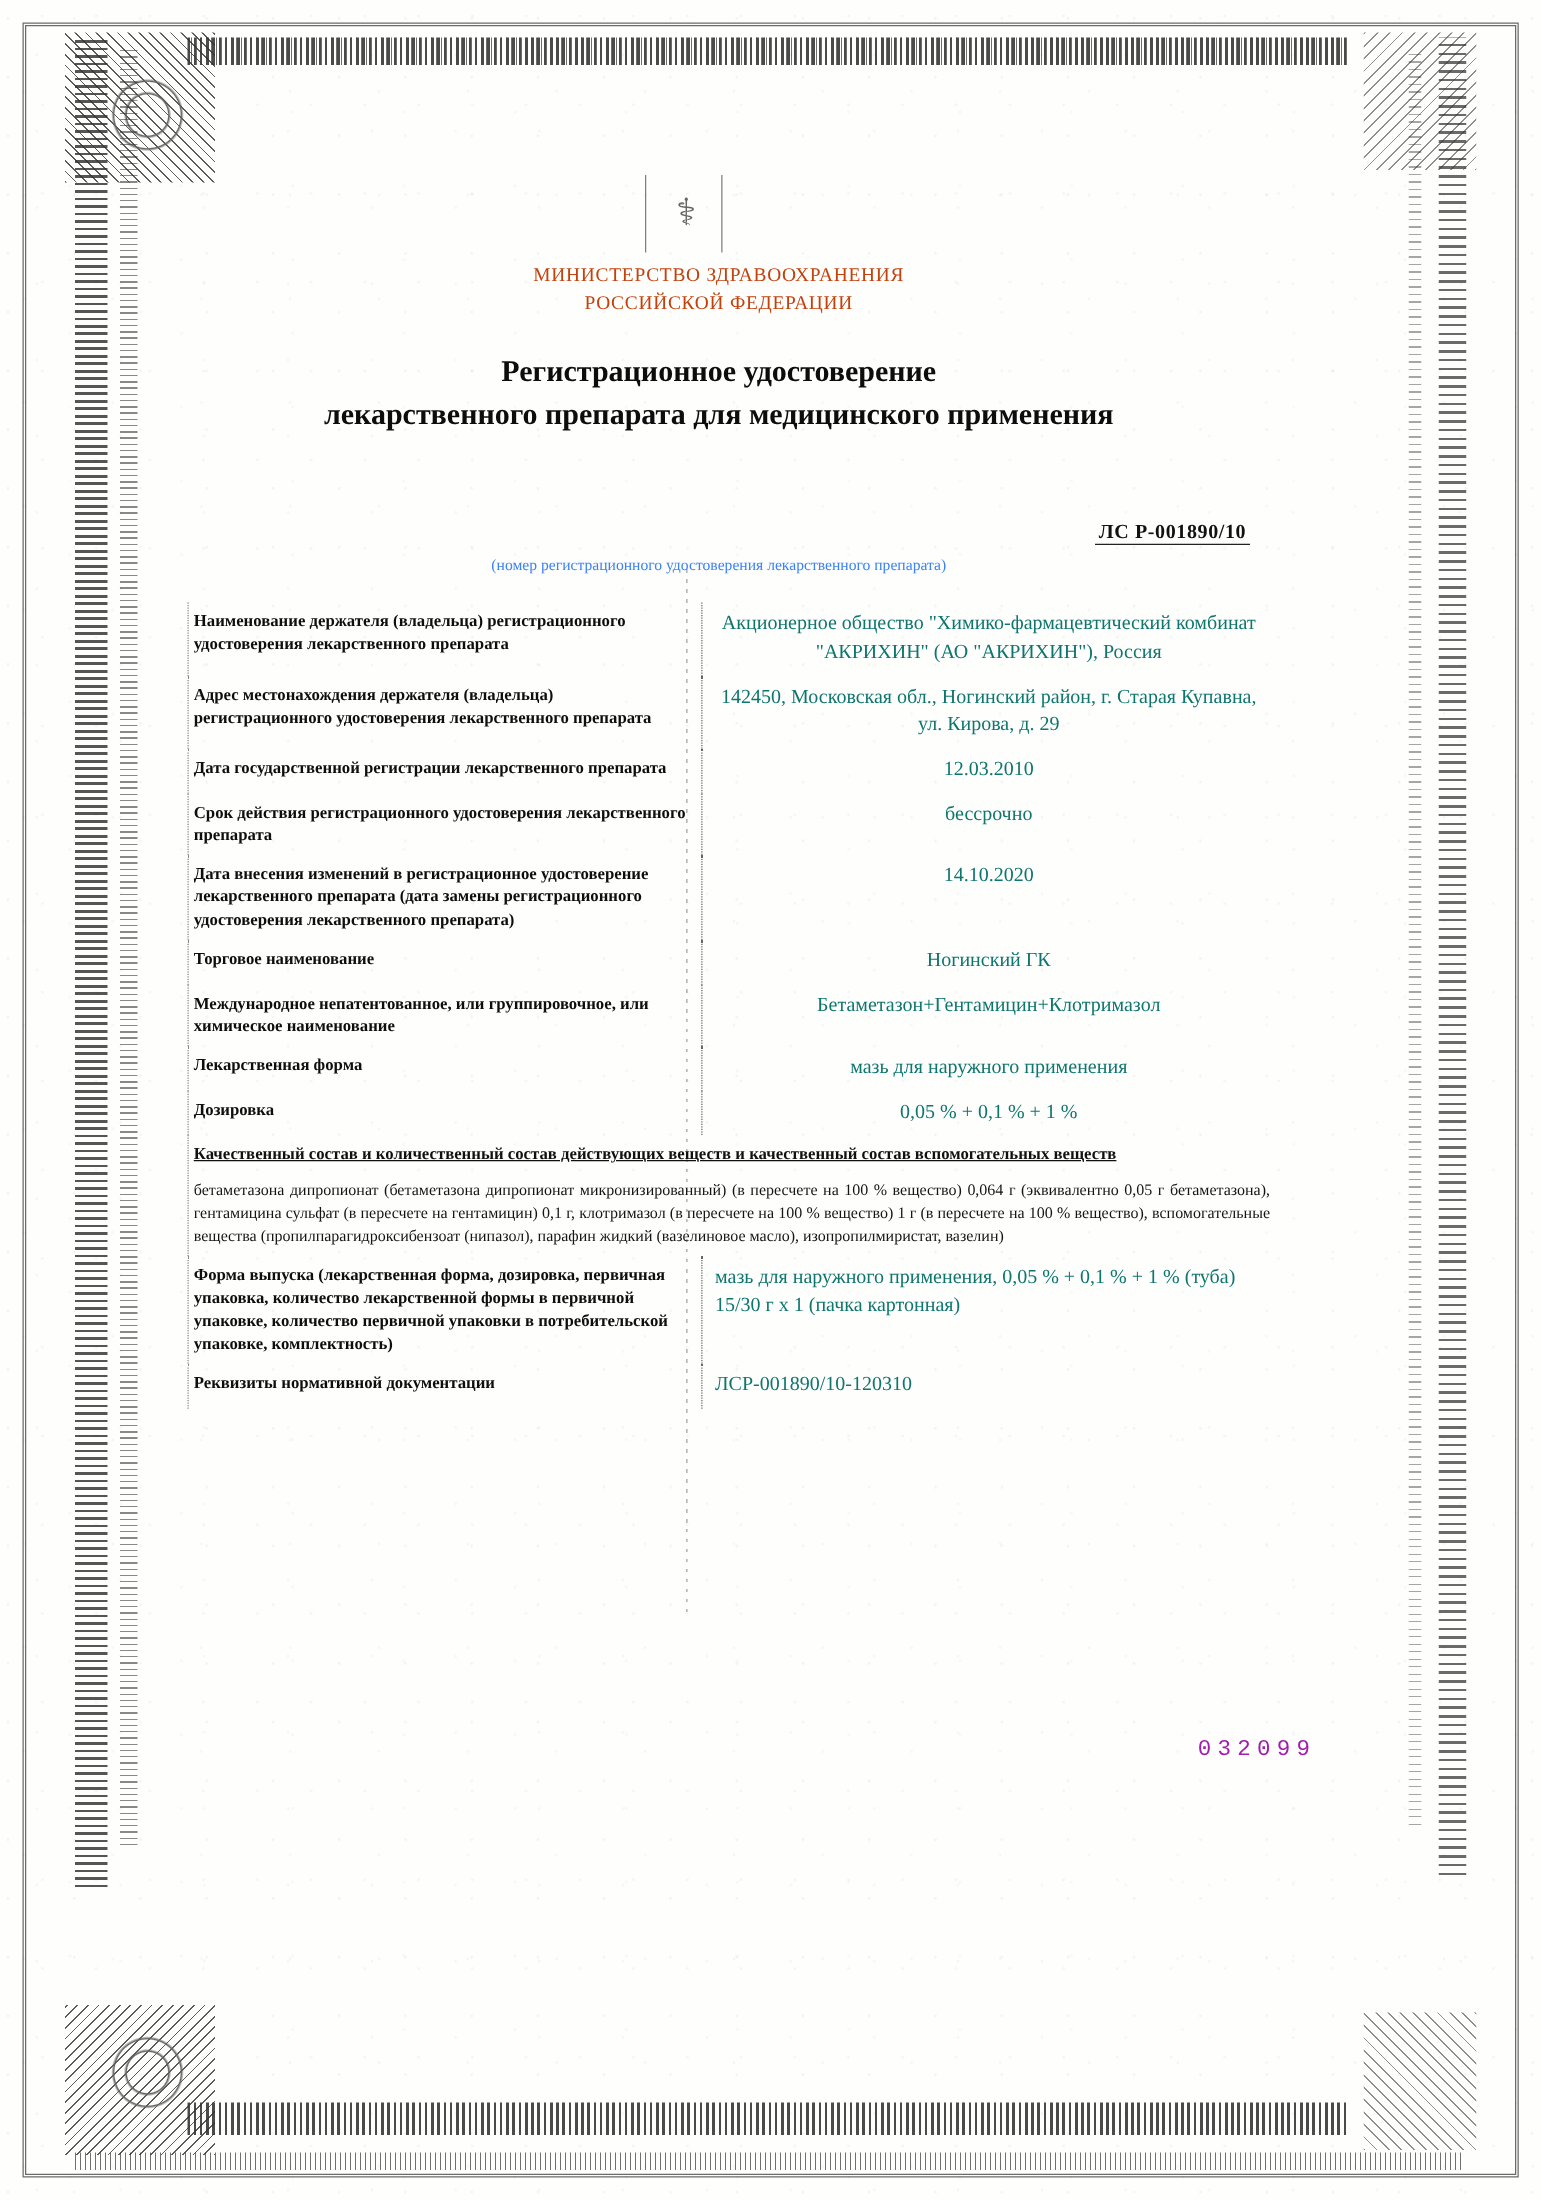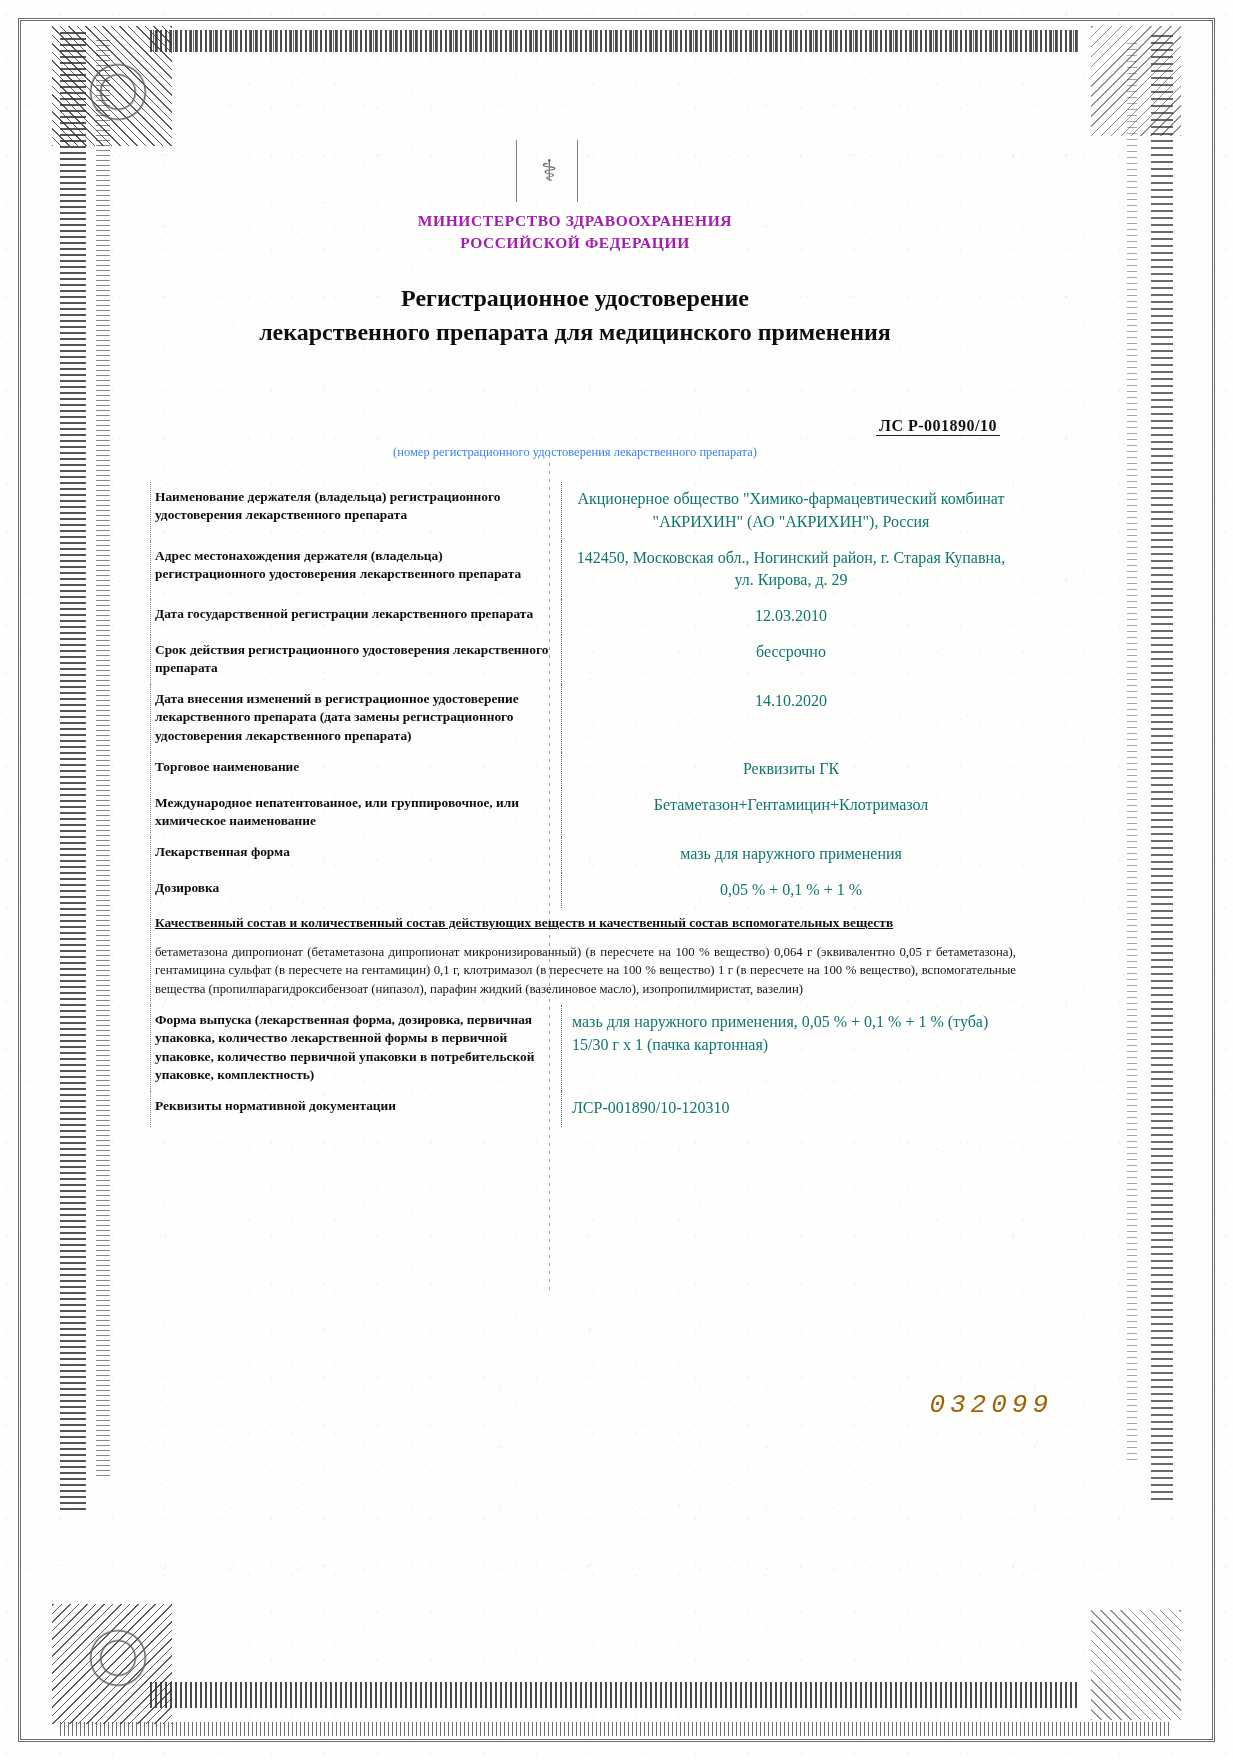--- a/index.html
+++ b/index.html
@@ -61,21 +61,21 @@
   
   #emblem{position:absolute;left:516px;top:140px;width:60px;height:62px;
     opacity:.75;border-left:1px solid #555;border-right:1px solid #555;}
   #emblem .glyph{font-size:30px;line-height:62px;text-align:center;color:#333;
     letter-spacing:-4px;filter:blur(.4px);}
 
   
   #content{position:absolute;left:150px;top:210px;width:850px;}
 
   .ministry{text-align:center;font-size:15.5px;letter-spacing:.6px;
-    line-height:1.45;color:#a21caf;font-weight:700;filter:blur(.25px);}
+    line-height:1.45;color:#c2410c;font-weight:400;filter:blur(.25px);}
 
   .doc-title{text-align:center;margin-top:26px;font-weight:bold;
     font-size:24px;line-height:1.42;color:#0d0d0d;filter:blur(.15px);}
 
   .reg-number{text-align:right;margin-top:68px;font-weight:bold;font-size:16px;
     letter-spacing:.5px;}
   .reg-number span{border-bottom:1.5px solid #222;padding:0 3px 1px;}
   .reg-caption{text-align:center;margin-top:10px;font-size:12.5px;color:#3b82f6;
     filter:blur(.3px);}
 
@@ -91,23 +91,23 @@
   td.val.addr{text-align:center;}
   tr.sec td{border-right:none;}
   .section-note{text-align:center;font-size:13px;padding:9px 0 8px 0;
     color:#1d1d1d;filter:blur(.3px);}
   td.full{border-left:1px dotted #888;border-right:none;}
   .comp-head{font-weight:bold;font-size:13.4px;line-height:1.36;padding-bottom:4px;text-decoration:underline;}
   .comp-body{font-size:12.8px;line-height:1.45;text-align:justify;color:#151515;
     filter:blur(.25px);padding-top:6px;}
   td.val.left{text-align:left;padding-left:10px;}
 
-  #serial{position:absolute;right:180px;top:1390px;font-size:26px;
-    letter-spacing:5px;color:#a16207;font-family:"Liberation Mono", monospace;
-    filter:blur(.2px);font-style:italic;}
+  #serial{position:absolute;right:180px;top:1390px;font-size:18px;
+    letter-spacing:5px;color:#a21caf;font-family:"Liberation Mono", monospace;
+    filter:blur(.2px);}
 
   
   #vsep{position:absolute;left:549px;top:455px;width:1px;height:835px;
     background:repeating-linear-gradient(0deg,#555 0 3px,transparent 3px 8px);
     opacity:.55;}
 </style>
 </head>
 <body>
 
 <div id="paper">
@@ -165,21 +165,21 @@
       <tr>
         <td class="lbl">Срок действия регистрационного удостоверения лекарственного препарата</td>
         <td class="val">бессрочно</td>
       </tr>
       <tr>
         <td class="lbl">Дата внесения изменений в регистрационное удостоверение лекарственного препарата (дата замены регистрационного удостоверения лекарственного препарата)</td>
         <td class="val">14.10.2020</td>
       </tr>
       <tr>
         <td class="lbl">Торговое наименование</td>
-        <td class="val">Реквизиты ГК</td>
+        <td class="val">Ногинский ГК</td>
       </tr>
       <tr>
         <td class="lbl">Международное непатентованное, или группировочное, или химическое наименование</td>
         <td class="val">Бетаметазон+Гентамицин+Клотримазол</td>
       </tr>
       <tr>
         <td class="lbl">Лекарственная форма</td>
         <td class="val">мазь для наружного применения</td>
       </tr>
       <tr>

